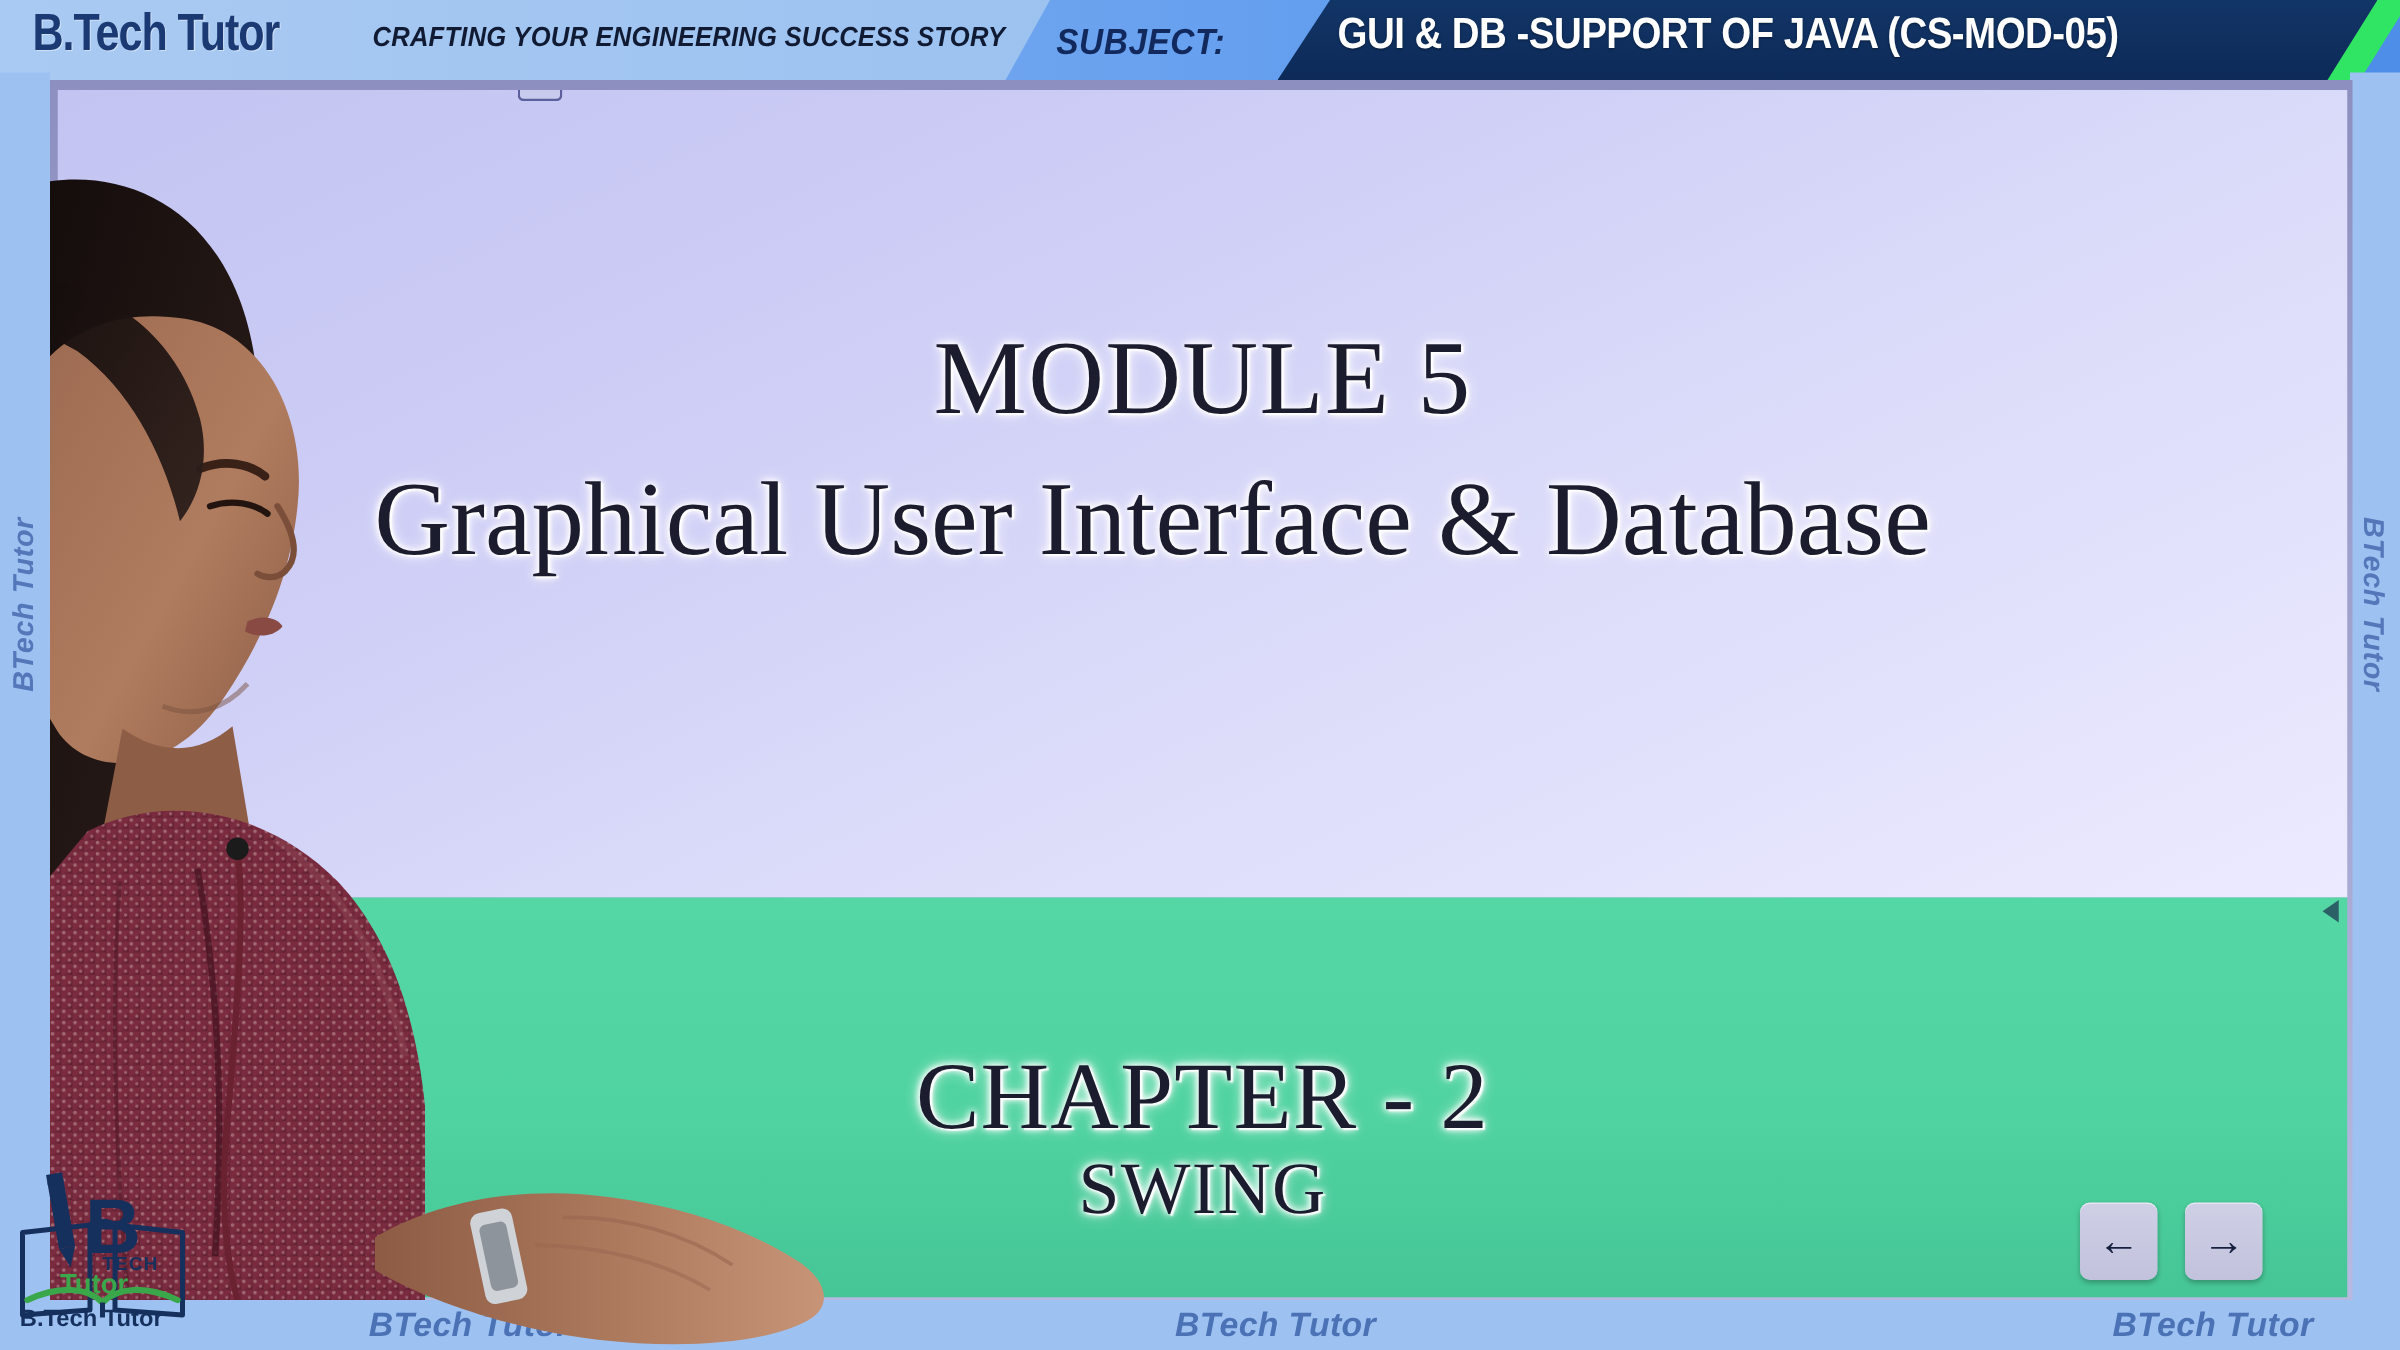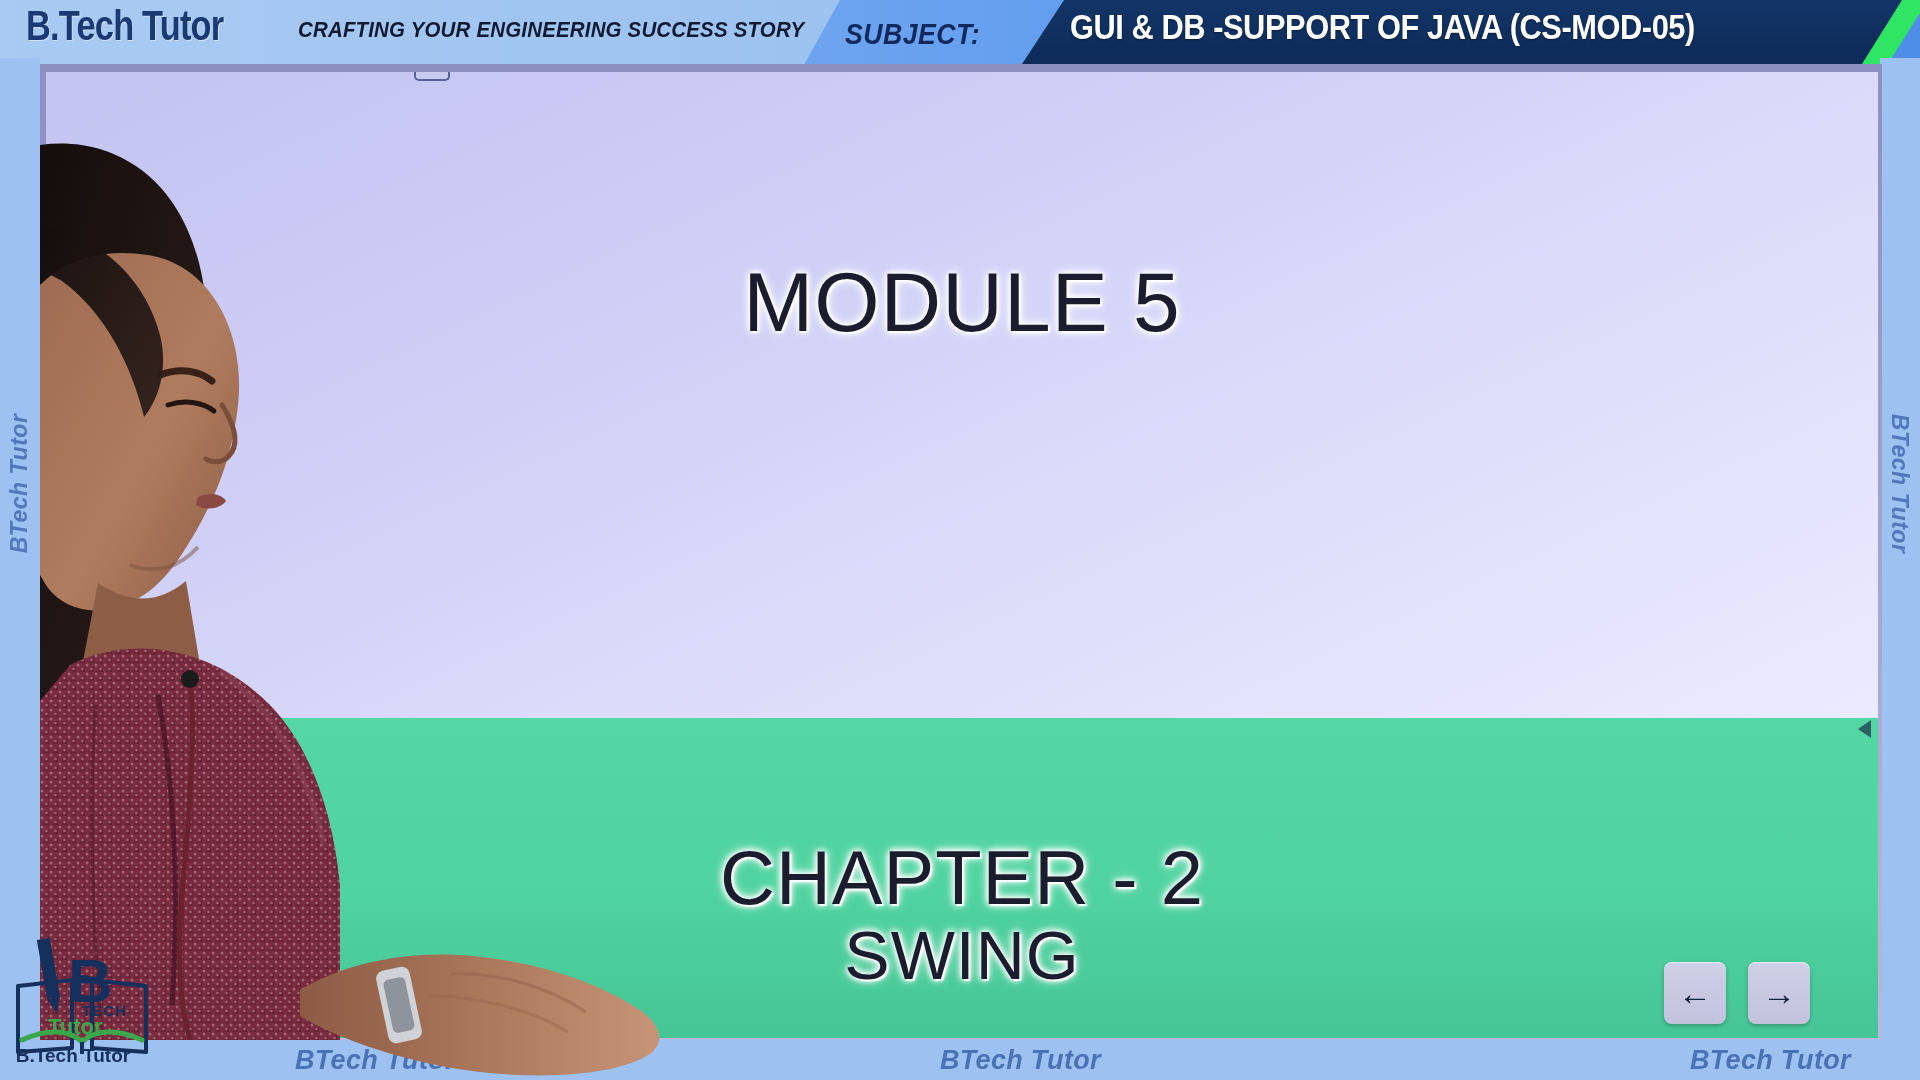--- a/index.html
+++ b/index.html
@@ -121,33 +121,33 @@
     position:absolute; left:1812px; top:648px;
     width:0;height:0;
     border-top:9px solid transparent;
     border-bottom:9px solid transparent;
     border-right:13px solid #1d3a52;
     opacity:.75;
   }
 
   .slide-text {
     position:absolute; width:100%; text-align:center;
-    font-family:Liberation Sans, sans-serif;
+    font-family:Liberation Serif, serif;
     color:#1b1d2e; font-weight:normal;
     white-space:nowrap;
     text-shadow:
        0 0 6px #ffffff, 0 0 6px #ffffff, 0 0 12px #ffffff,
        2px 2px 1px rgba(255,255,255,.9);
   }
   #line-module { top:182px; font-size:84px; letter-spacing:1px; }
   #line-title  { top:295px; font-size:84px; left:-40px; letter-spacing:0px; }
   #line-sub    { top:415px; font-size:84px; letter-spacing:0px; }
 
   #line-chapter { top:762px; font-size:76px; letter-spacing:1px; }
-  #line-swing   { top:844px; font-size:68px; letter-spacing:1px;text-align:center; }
+  #line-swing   { top:844px; font-size:59px; letter-spacing:1px;text-align:center; }
 
   
   #presenter { position:absolute; left:40px; top:105px; width:320px; height:935px; overflow:hidden; }
 
   
   #nav { position:absolute; left:1664px; top:962px; display:flex; gap:22px; }
   .navbtn {
     width:62px; height:62px; border-radius:8px;
     background:linear-gradient(to bottom,#cfcfe6,#c2c2dd);
     box-shadow:0 2px 4px rgba(0,0,0,.25), inset 0 1px 0 rgba(255,255,255,.6);
@@ -183,20 +183,21 @@
 <div class="wm-bottom" id="wm-b3">BTech Tutor</div>
 
 <div id="slide-shadow"></div>
 <div id="slide">
   <div id="slide-top"></div>
   <div id="slide-bottom"></div>
   <div id="slide-notch"></div>
   <div id="edge-marker"></div>
 
   <div class="slide-text" id="line-module">MODULE 5</div>
+  <div class="slide-text" id="line-title">Graphical User Interface &amp; Database</div>
 
   <div class="slide-text" id="line-chapter">CHAPTER - 2</div>
   <div class="slide-text" id="line-swing">SWING</div>
 </div>
 
 <div id="presenter">
   <svg width="320" height="935" viewBox="0 0 320 935">
     <defs>
       <linearGradient id="hairG" x1="0" y1="0" x2="1" y2="1">
         <stop offset="0%" stop-color="#140d0c"></stop>

